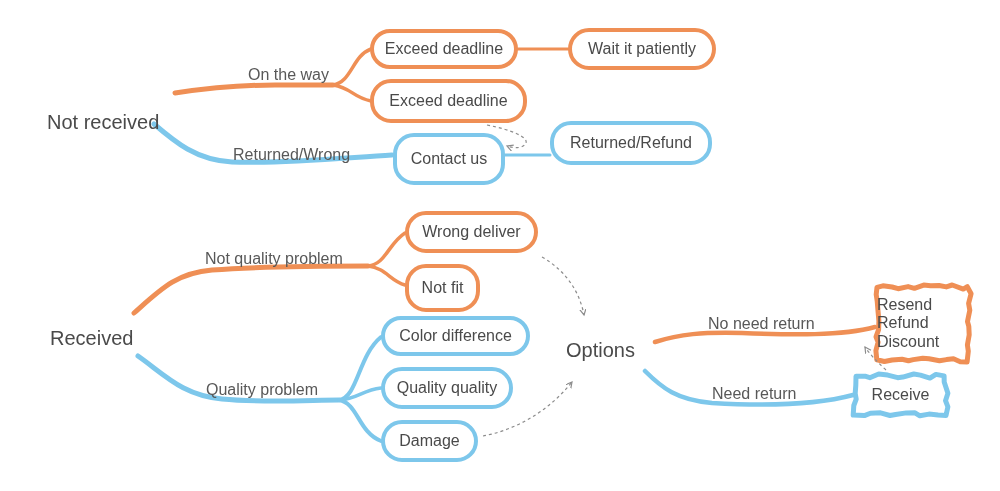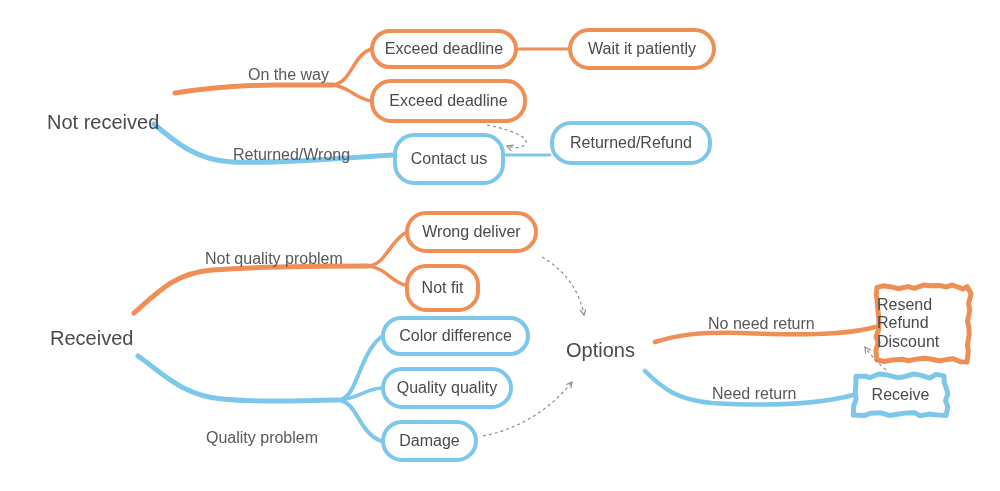--- a/index.html
+++ b/index.html
@@ -72,21 +72,21 @@
     <path class="dash" marker-end="url(#openArrow)" d="M 886 370 C 877 362 869 353 865 347"></path>
   </svg>
 
   <div class="root" style="left:47px;top:77px;margin-top:34px;">Not received</div>
   <div class="root" style="left:50px;top:327px;">Received</div>
   <div class="root" style="left:566px;top:339px;">Options</div>
 
   <div class="branch-label" style="left:248px;top:66px;">On the way</div>
   <div class="branch-label" style="left:233px;top:146px;">Returned/Wrong</div>
   <div class="branch-label" style="left:205px;top:250px;">Not quality problem</div>
-  <div class="branch-label" style="left:206px;top:381px;margin-top:48px;">Quality problem</div>
+  <div class="branch-label" style="left:206px;top:381px;">Quality problem</div>
   <div class="branch-label" style="left:708px;top:315px;">No need return</div>
   <div class="branch-label" style="left:712px;top:385px;">Need return</div>
 
   <div class="node" style="left:370px;top:29px;width:148px;height:40px;">Exceed deadline</div>
   <div class="node" style="left:568px;top:28px;width:148px;height:42px;">Wait it patiently</div>
   <div class="node" style="left:370px;top:79px;width:157px;height:44px;">Exceed deadline</div>
   <div class="node blue" style="left:393px;top:133px;width:112px;height:52px;">Contact us</div>
   <div class="node blue" style="left:550px;top:121px;width:162px;height:44px;">Returned/Refund</div>
 
   <div class="node" style="left:405px;top:211px;width:133px;height:42px;text-align:right;">Wrong deliver</div>

